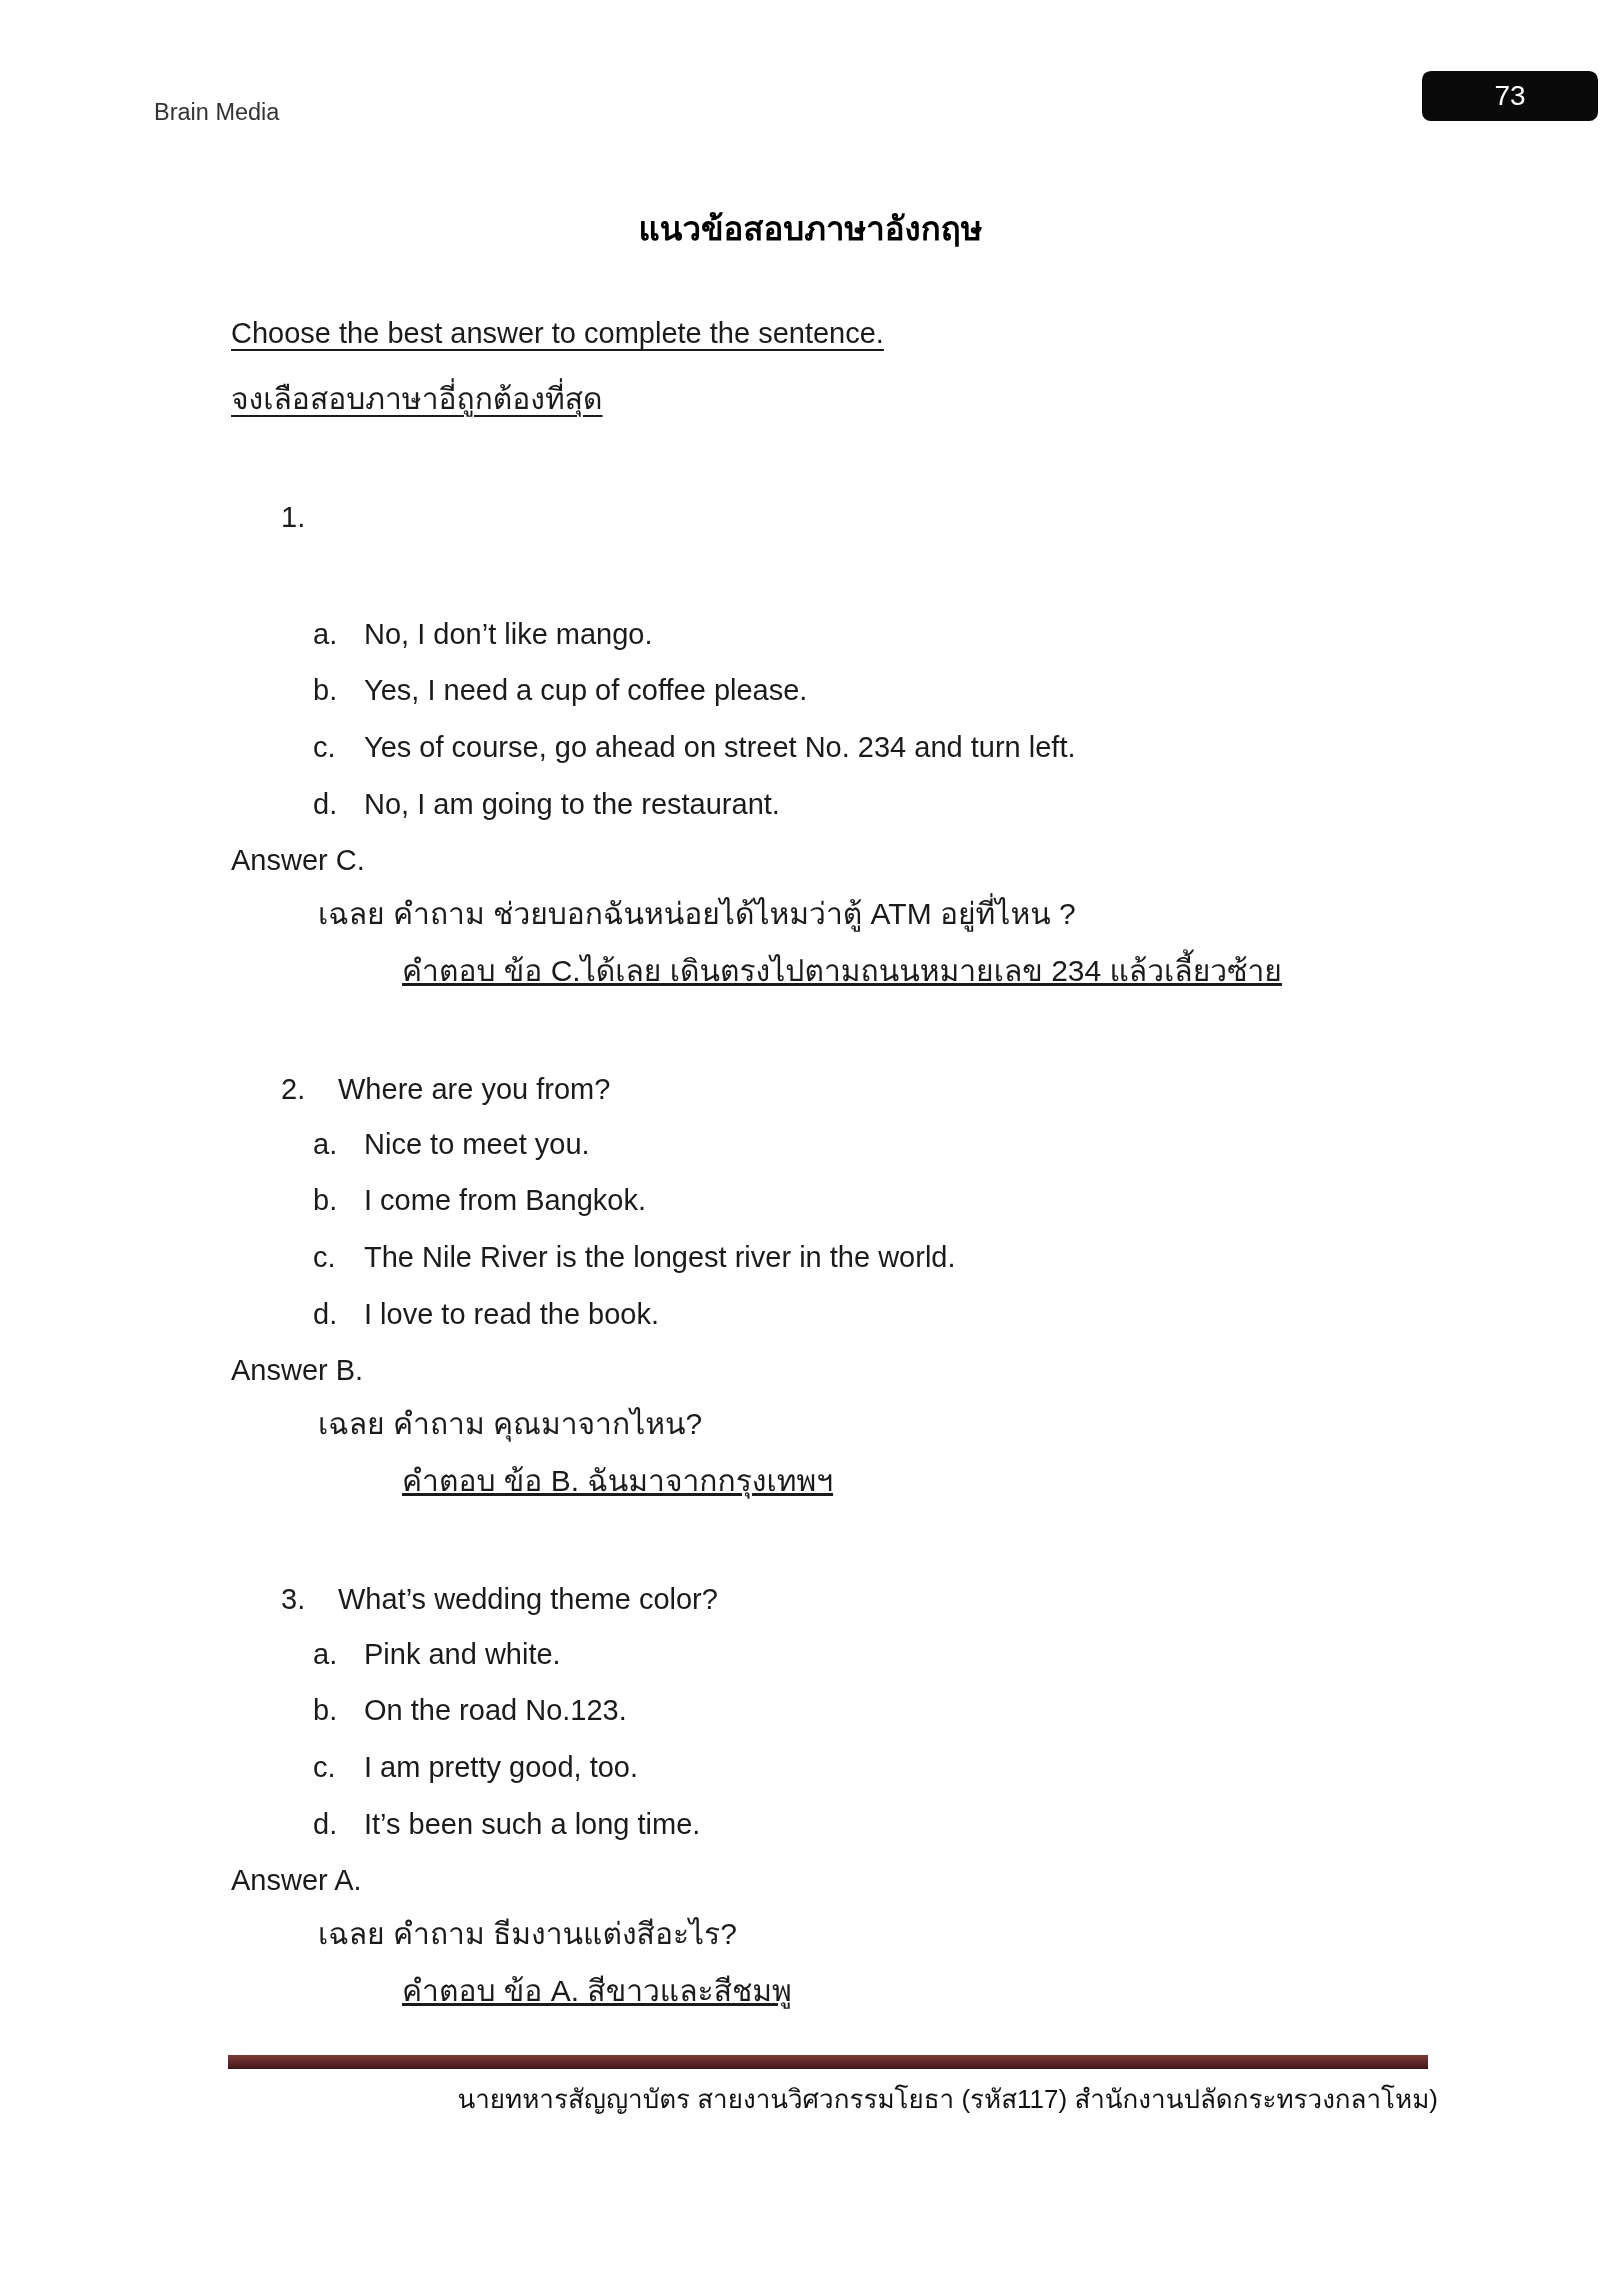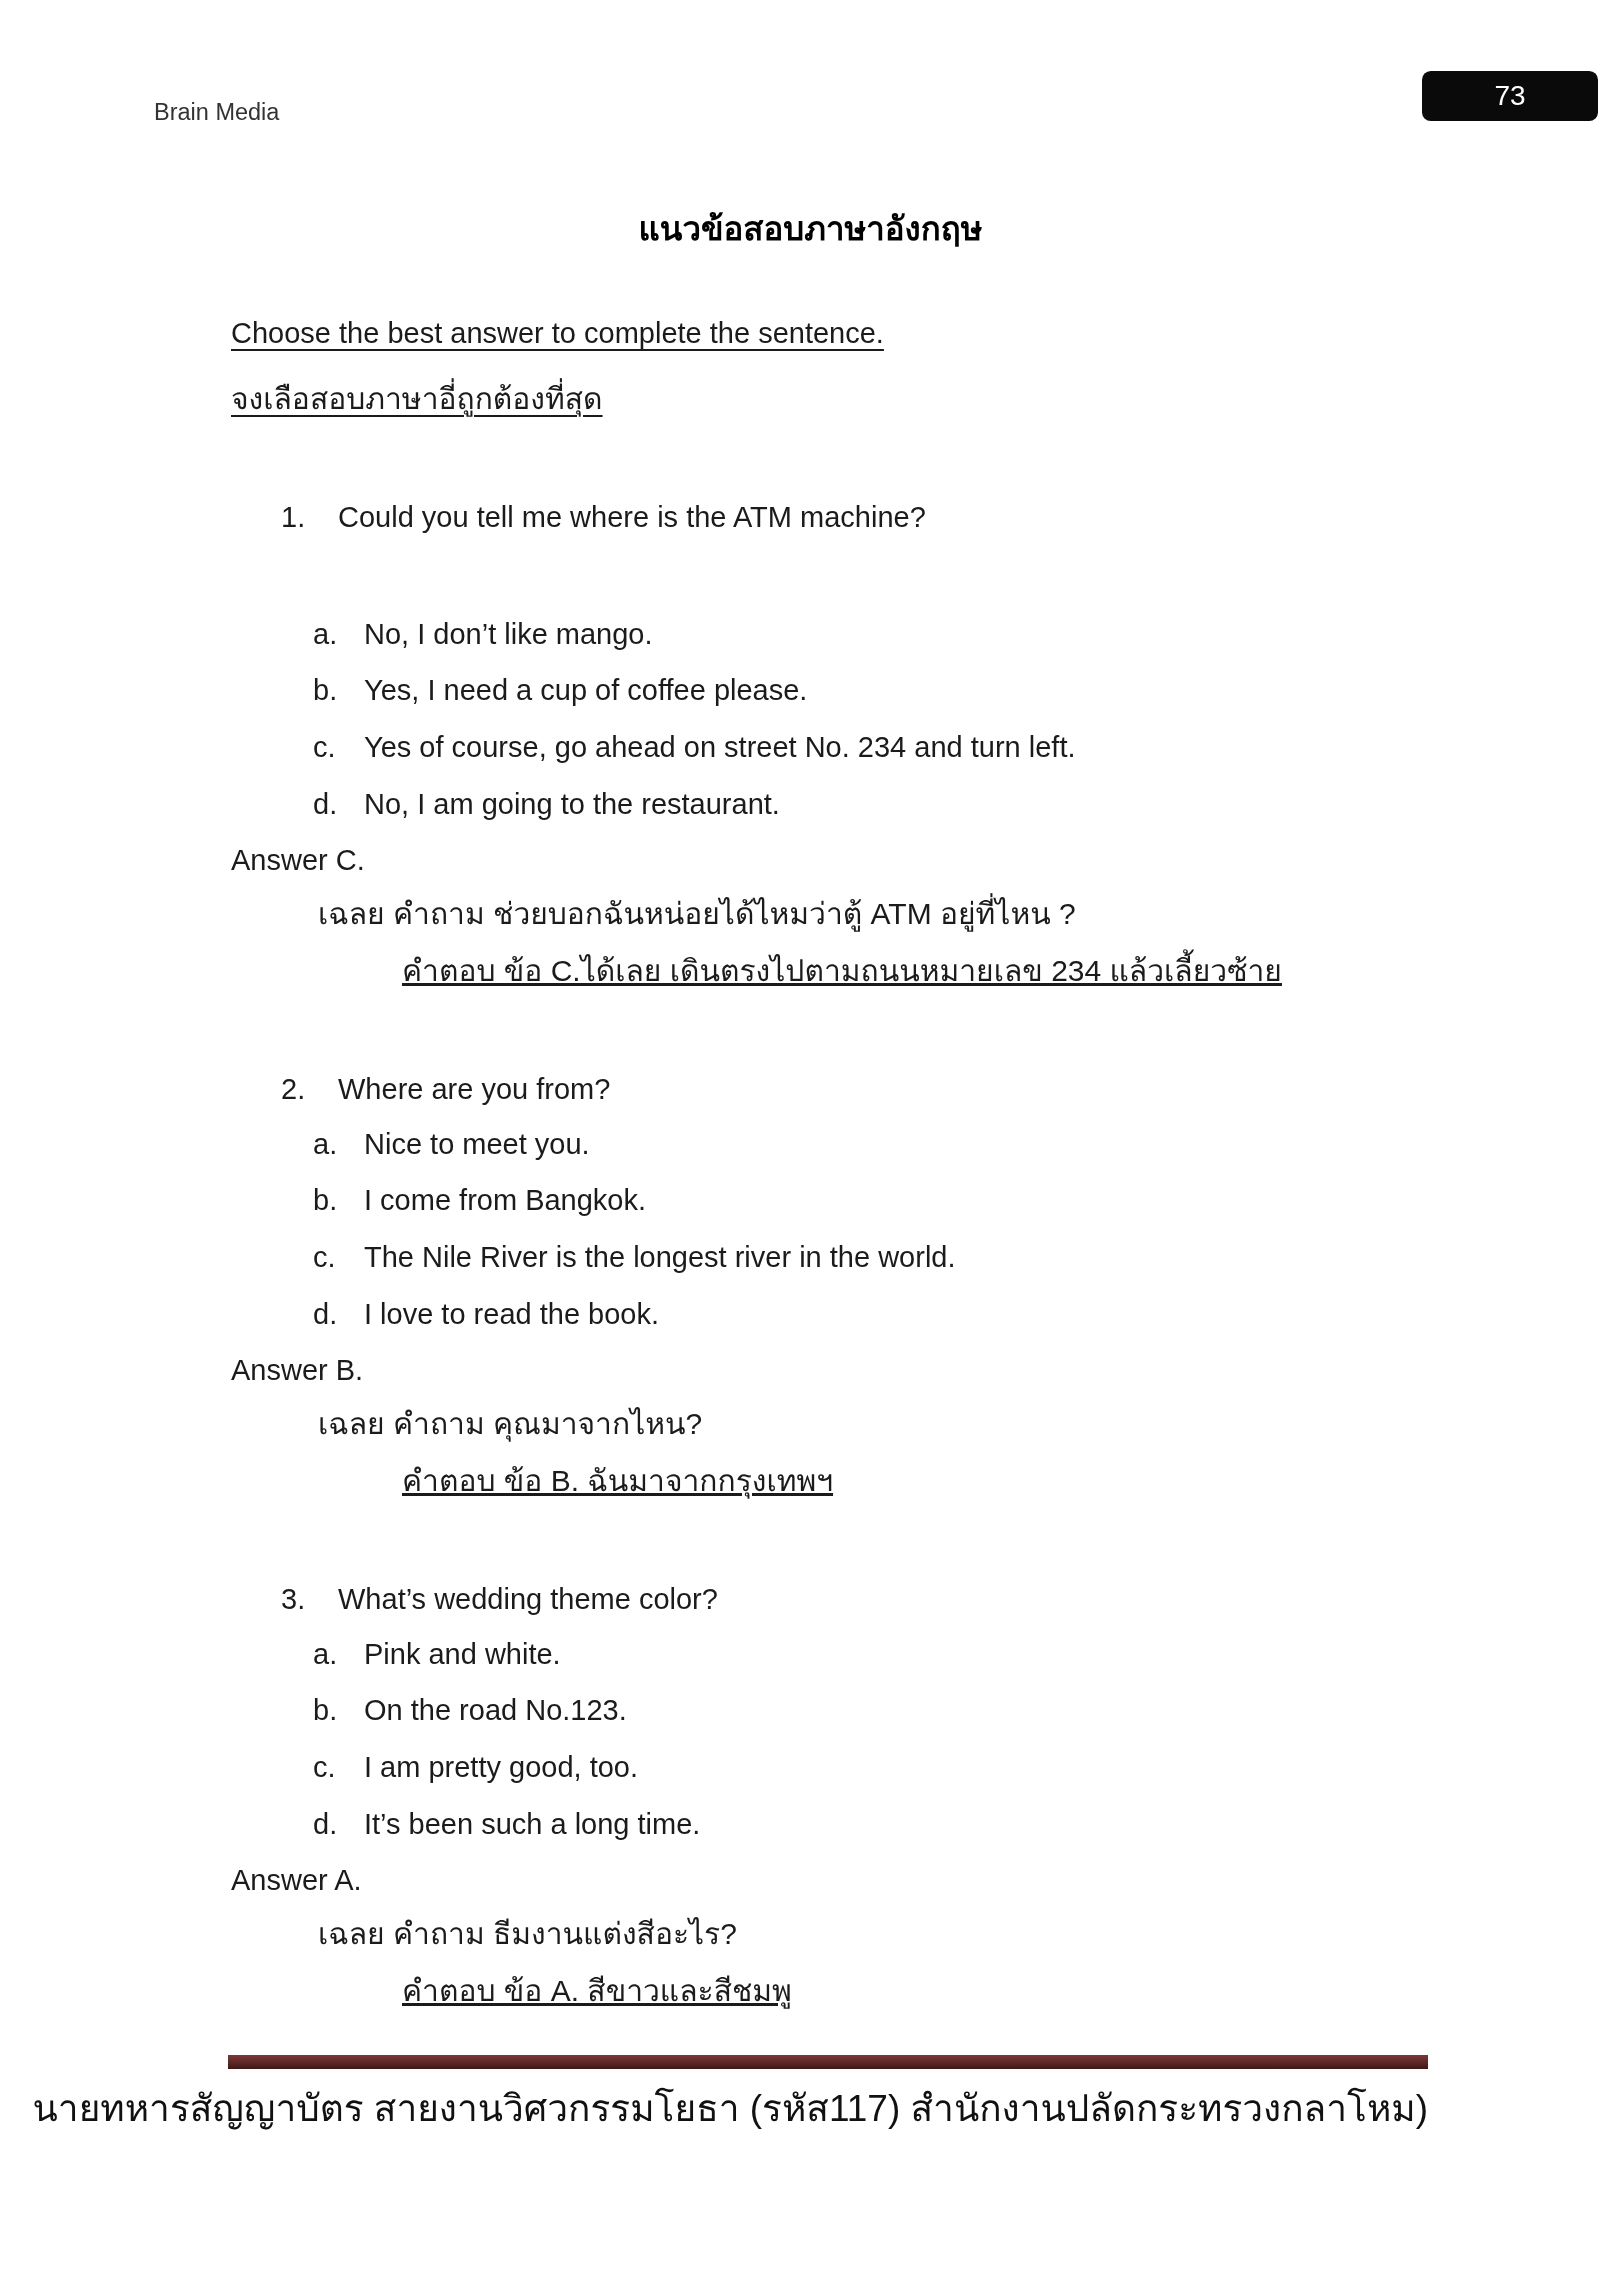--- a/index.html
+++ b/index.html
@@ -93,25 +93,25 @@
   .footer-bar {
     position: absolute;
     left: 228px;
     top: 2055px;
     width: 1200px;
     height: 13.7px;
     background: linear-gradient(180deg, #7a3a36 0%, #632a2b 45%, #401715 100%);
   }
   .footer-text {
     position: absolute;
-    left: 0;
+    left: 10px;
     top: 2078px;
     width: 1428px;
     text-align: right;
-    font-size: 37px;
+    font-size: 26px;
     color: #111111;
   }
 </style>
 </head>
 <body>
 
 <div class="page">
 
   <div class="brand">Brain Media</div>
 
@@ -121,21 +121,20 @@
 
   <div class="title">แนวข้อสอบภาษาอังกฤษ</div>
 
   <div class="content">
     <div class="instr-en">Choose the best answer to complete the sentence.</div>
     <div class="instr-th">จงเลือสอบภาษาอี่ถูกต้องที่สุด</div>
     <div id="questions">
         <div class="question">
     <div class="q-line">
       <span class="q-num">1.</span>
-      <span class="q-text">Could you tell me where is the ATM machine?</span>
     </div>
     <div class="choices">
             <div class="choice-row">
     <span class="c-letter">a.</span>
     <span class="c-text">No, I don’t like mango.</span>
   </div>
             <div class="choice-row">
     <span class="c-letter">b.</span>
     <span class="c-text">Yes, I need a cup of coffee please.</span>
   </div>

